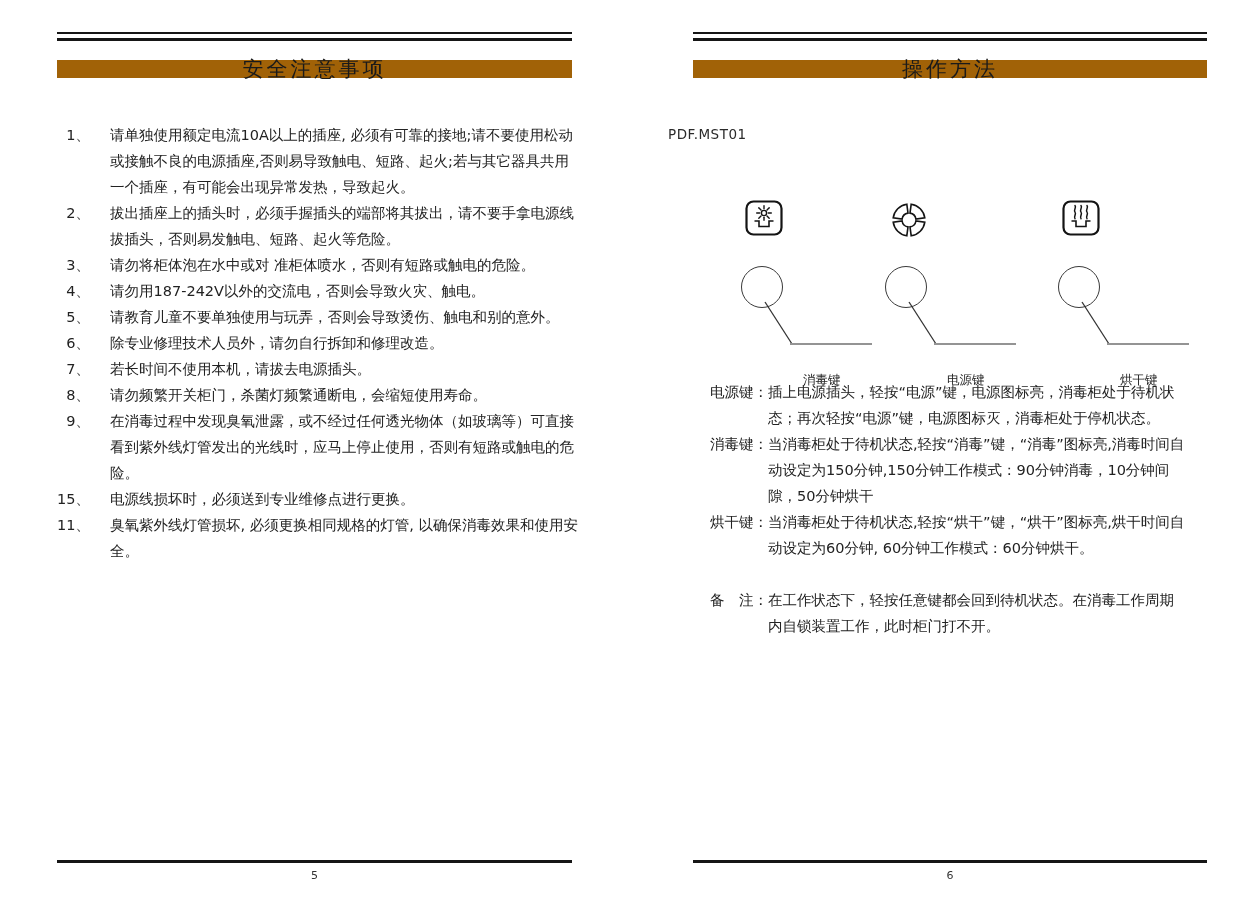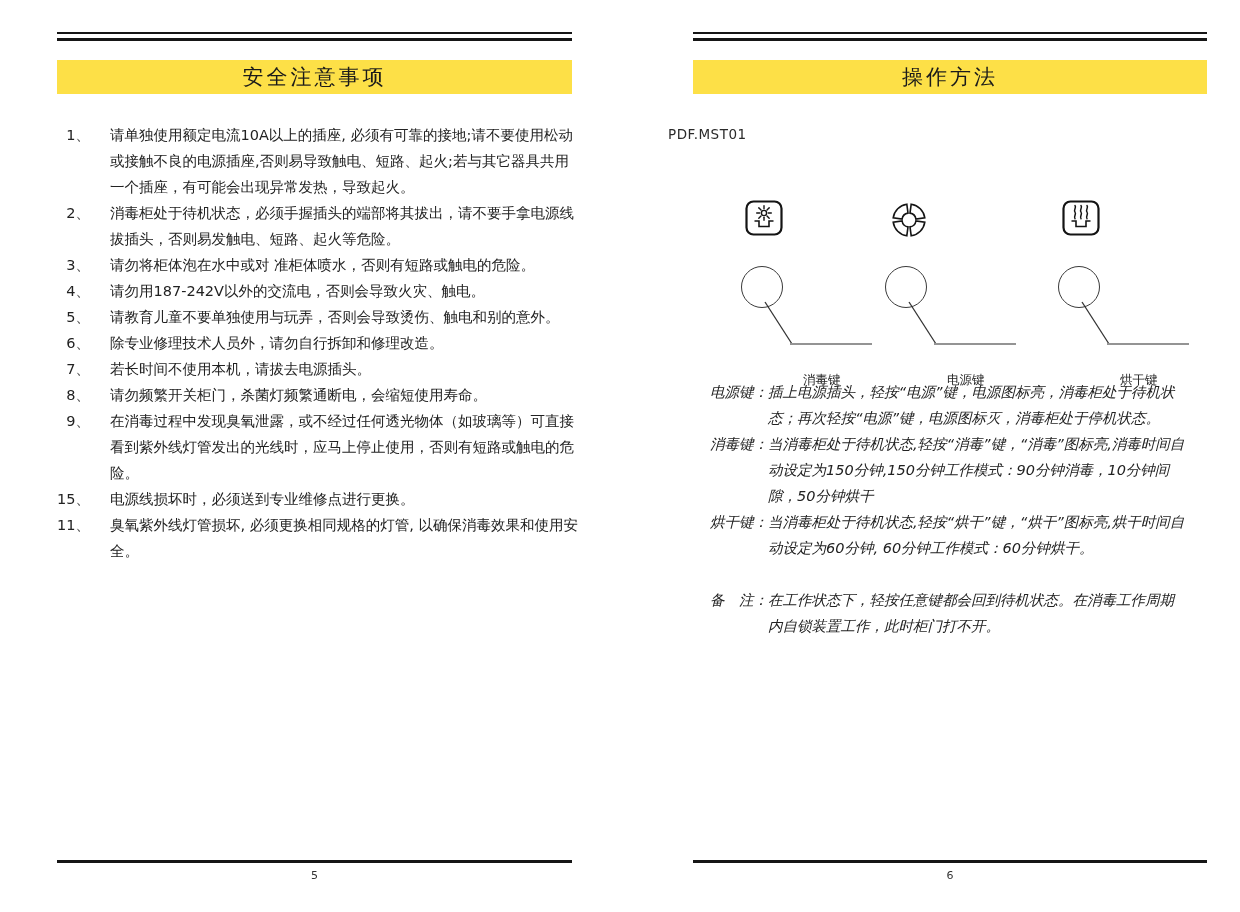--- a/index.html
+++ b/index.html
@@ -10,21 +10,21 @@
   }
   .page { position:absolute; top:0; height:912px; }
   #left-page  { left:45px;  width:578px; }
   #right-page { left:665px; width:575px; }
 
   .double-rule { position:absolute; top:32px; height:4px;
     border-top:2px solid #161616; border-bottom:3px solid #161616; }
   #left-page  .double-rule { left:12px; width:515px; }
   #right-page .double-rule { left:28px; width:514px; }
 
-  .title-bar { position:absolute; top:60px; height:34px; background:#fde047;
+  .title-bar { position:absolute; top:60px; height:18px; background:#a16207;
     display:flex; align-items:center; justify-content:center;
     font-size:21px; letter-spacing:3px; color:#1a1a1a; }
   #left-page  .title-bar { left:12px; width:515px; }
   #right-page .title-bar { left:28px; width:514px; }
 
   .safety-list { position:absolute; top:122px; left:3px; width:530px; }
   .li  { display:flex; line-height:26px; font-size:14.5px; }
   .num { width:42px; flex:none; text-align:right; white-space:pre; }
   .txt { width:480px; margin-left:20px; word-break:break-all; }
 
@@ -34,21 +34,21 @@
   .btn-group { position:absolute; top:200px; width:136px; height:162px; }
   #btn-group-0 { left:76px; }
   #btn-group-1 { left:220px;text-align:right; }
   #btn-group-2 { left:393px; }
   .btn-icon   { position:absolute; left:4px; top:0; }
   .btn-circle { position:absolute; left:0; top:66px; width:42px; height:42px;
     border:1.4px solid #3a3a3a; border-radius:50%; box-sizing:border-box; }
   .leader-svg { position:absolute; left:0; top:92px; }
   .btn-label  { position:absolute; left:62px; top:128px; font-size:12.5px; color:#1e1e1e;margin-top:44px; }
 
-  .desc-block { position:absolute; left:45px; top:379px; width:505px;font-style:italic; }
+  .desc-block { position:absolute; left:45px; top:379px; width:505px; }
   .desc-row   { display:flex; line-height:26px; font-size:14.5px; }
   .desc-label { width:58px; flex:none; white-space:pre; }
   .desc-text  { width:420px; word-break:break-all; }
   .note-row   { margin-top:26px; }
 
   .bottom-rule { position:absolute; top:860px; height:0; border-top:3px solid #161616; }
   #left-page  .bottom-rule { left:12px; width:515px; }
   #right-page .bottom-rule { left:28px; width:514px; }
   .pagenum { position:absolute; top:869px; font-size:11px; text-align:center; color:#333; }
   #left-page  .pagenum { left:12px; width:515px; }
@@ -65,21 +65,21 @@
     <span>安全注意事项</span>
   </div>
 
   <div class="safety-list">
     <div class="li">
         <span class="num">1、</span>
         <span class="txt">请单独使用额定电流10A以上的插座, 必须有可靠的接地;请不要使用松动或接触不良的电源插座,否则易导致触电、短路、起火;若与其它器具共用一个插座，有可能会出现异常发热，导致起火。</span>
       </div>
     <div class="li">
         <span class="num">2、</span>
-        <span class="txt">消毒柜处于待机状态，必须手握插头的端部将其拔出，请不要手拿电源线拔插头，否则易发触电、短路、起火等危险。</span>
+        <span class="txt">拔出插座上的插头时，必须手握插头的端部将其拔出，请不要手拿电源线拔插头，否则易发触电、短路、起火等危险。</span>
       </div>
     <div class="li">
         <span class="num">3、</span>
         <span class="txt">请勿将柜体泡在水中或对 准柜体喷水，否则有短路或触电的危险。</span>
       </div>
     <div class="li">
         <span class="num">4、</span>
         <span class="txt">请勿用187-242V以外的交流电，否则会导致火灾、触电。</span>
       </div>
     <div class="li">

